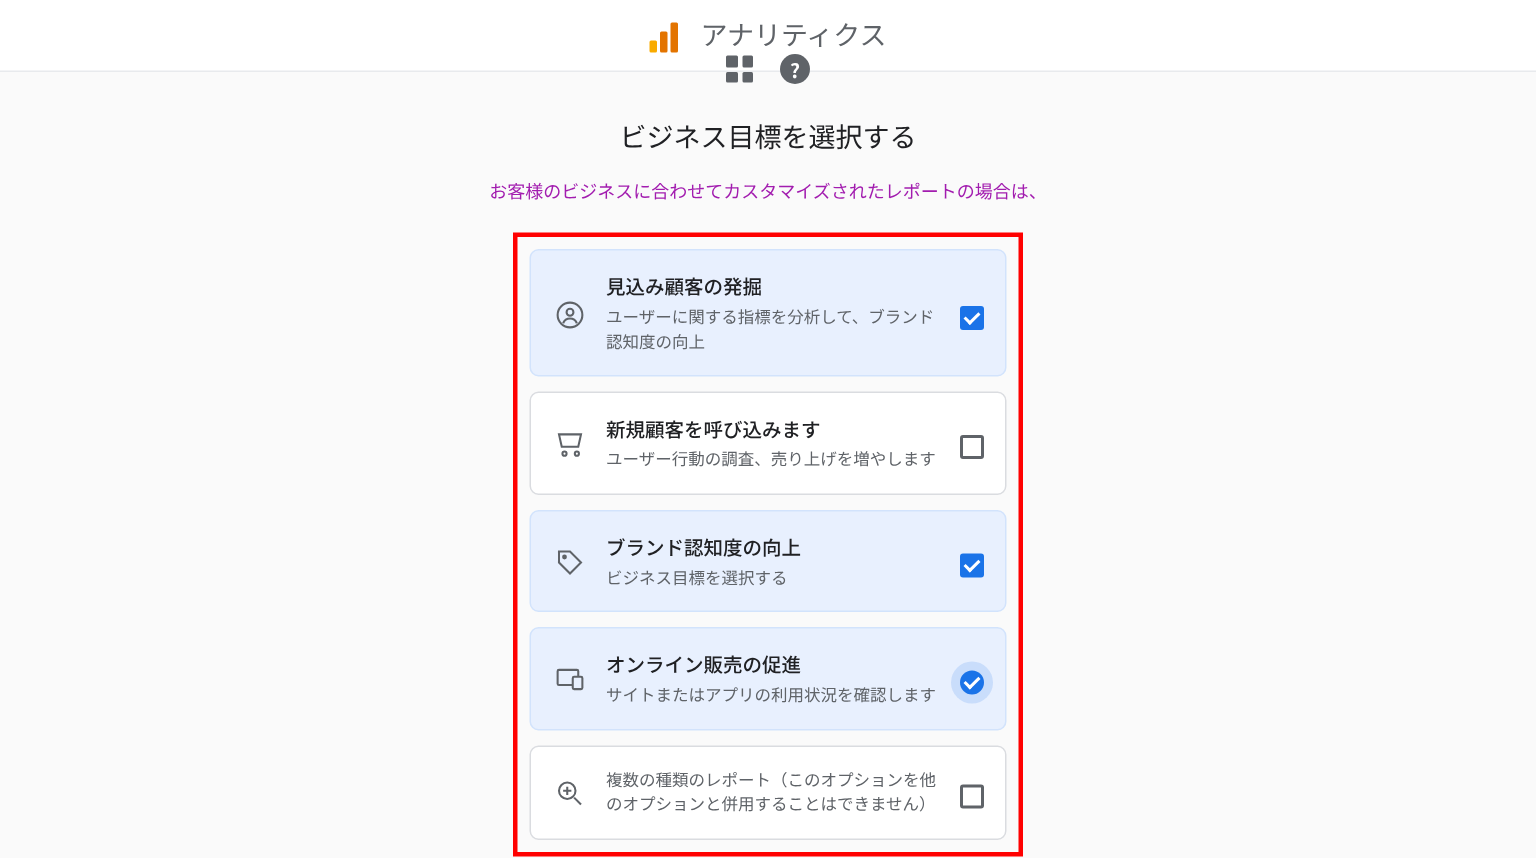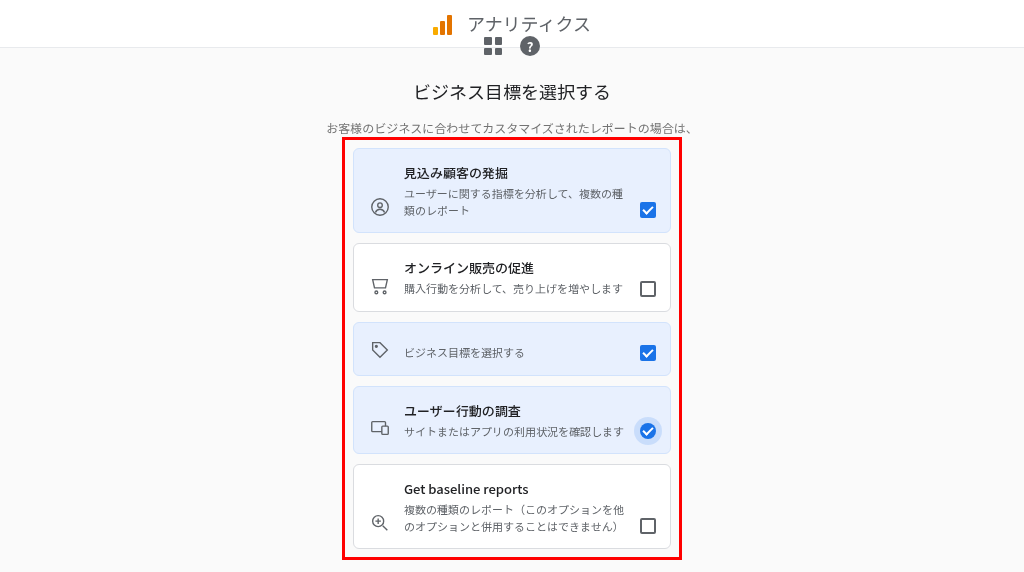--- a/index.html
+++ b/index.html
@@ -85,32 +85,33 @@
     .page-title {
       text-align: center;
       font-size: 18px;
       color: #202124;
       font-weight: 400;
       margin-bottom: 14px;
     }
     .page-subtitle {
       text-align: center;
       font-size: 12px;
-      color: #737373;
+      color: #a21caf;
       line-height: 1.6;
+      margin-bottom: 18px;
     }
     .options-container {
       width: 340px;
       margin: 0 auto;
       border: 3px solid #ff0000;
       padding: 8px;
     }
     .option-card {
       display: flex;
-      align-items: flex-end;
+      align-items: center;
       padding: 14px 12px;
       border: 1px solid #dadce0;
       border-radius: 6px;
       background: #fff;
       margin-bottom: 10px;
       cursor: pointer;
     }
     .option-card:last-child {
       margin-bottom: 0;
     }
@@ -213,85 +214,85 @@
     <div class="option-card selected">
       <div class="option-icon">
         <svg width="22" height="22" viewBox="0 0 24 24" fill="none" stroke="currentColor" stroke-width="1.5">
             <circle cx="12" cy="12" r="9"></circle>
             <circle cx="12" cy="10" r="2.5"></circle>
             <path d="M7 18c1-2.5 3-3.5 5-3.5s4 1 5 3.5"></path>
           </svg>
       </div>
       <div class="option-content">
         <div class="option-title">見込み顧客の発掘</div>
-        <div class="option-desc">ユーザーに関する指標を分析して、複数の種類のレポート</div>
+        <div class="option-desc">ユーザーに関する指標を分析して、ブランド認知度の向上</div>
       </div>
       <div class="option-checkbox">
         <div class="checkbox-checked"></div>
       </div>
     </div>
 
     <div class="option-card">
       <div class="option-icon">
         <svg width="22" height="22" viewBox="0 0 24 24" fill="none" stroke="currentColor" stroke-width="1.5">
             <path d="M4 5h16l-2 9H6z"></path>
             <circle cx="8" cy="19" r="1.5"></circle>
             <circle cx="17" cy="19" r="1.5"></circle>
           </svg>
       </div>
       <div class="option-content">
-        <div class="option-title">オンライン販売の促進</div>
-        <div class="option-desc">購入行動を分析して、売り上げを増やします</div>
+        <div class="option-title">新規顧客を呼び込みます</div>
+        <div class="option-desc">ユーザー行動の調査、売り上げを増やします</div>
       </div>
       <div class="option-checkbox">
         <div class="checkbox-box"></div>
       </div>
     </div>
 
     <div class="option-card selected">
       <div class="option-icon">
         <svg width="22" height="22" viewBox="0 0 24 24" fill="none" stroke="currentColor" stroke-width="1.5">
             <path d="M4 4h8l8 8-8 8-8-8z"></path>
             <circle cx="8" cy="8" r="1" fill="currentColor"></circle>
           </svg>
       </div>
       <div class="option-content">
+        <div class="option-title">ブランド認知度の向上</div>
         <div class="option-desc">ビジネス目標を選択する</div>
       </div>
       <div class="option-checkbox">
         <div class="checkbox-checked"></div>
       </div>
     </div>
 
     <div class="option-card selected">
       <div class="option-icon">
         <svg width="22" height="22" viewBox="0 0 24 24" fill="none" stroke="currentColor" stroke-width="1.5">
             <rect x="3" y="5" width="15" height="11" rx="1"></rect>
             <rect x="14" y="10" width="7" height="9" rx="1" fill="#e8f0fe"></rect>
           </svg>
       </div>
       <div class="option-content">
-        <div class="option-title">ユーザー行動の調査</div>
+        <div class="option-title">オンライン販売の促進</div>
         <div class="option-desc">サイトまたはアプリの利用状況を確認します</div>
       </div>
       <div class="option-checkbox">
         <div class="checkbox-checked highlight"></div>
       </div>
     </div>
 
     <div class="option-card">
       <div class="option-icon">
         <svg width="22" height="22" viewBox="0 0 24 24" fill="none" stroke="currentColor" stroke-width="1.5">
             <circle cx="10" cy="10" r="6"></circle>
             <path d="M15 15l5 5"></path>
             <path d="M7 10h6M10 7v6"></path>
           </svg>
       </div>
       <div class="option-content">
-        <div class="option-title">Get baseline reports</div>
         <div class="option-desc">複数の種類のレポート（このオプションを他のオプションと併用することはできません）</div>
       </div>
       <div class="option-checkbox">
         <div class="checkbox-box"></div>
       </div>
     </div>
 
   </div>
 
 </div>

